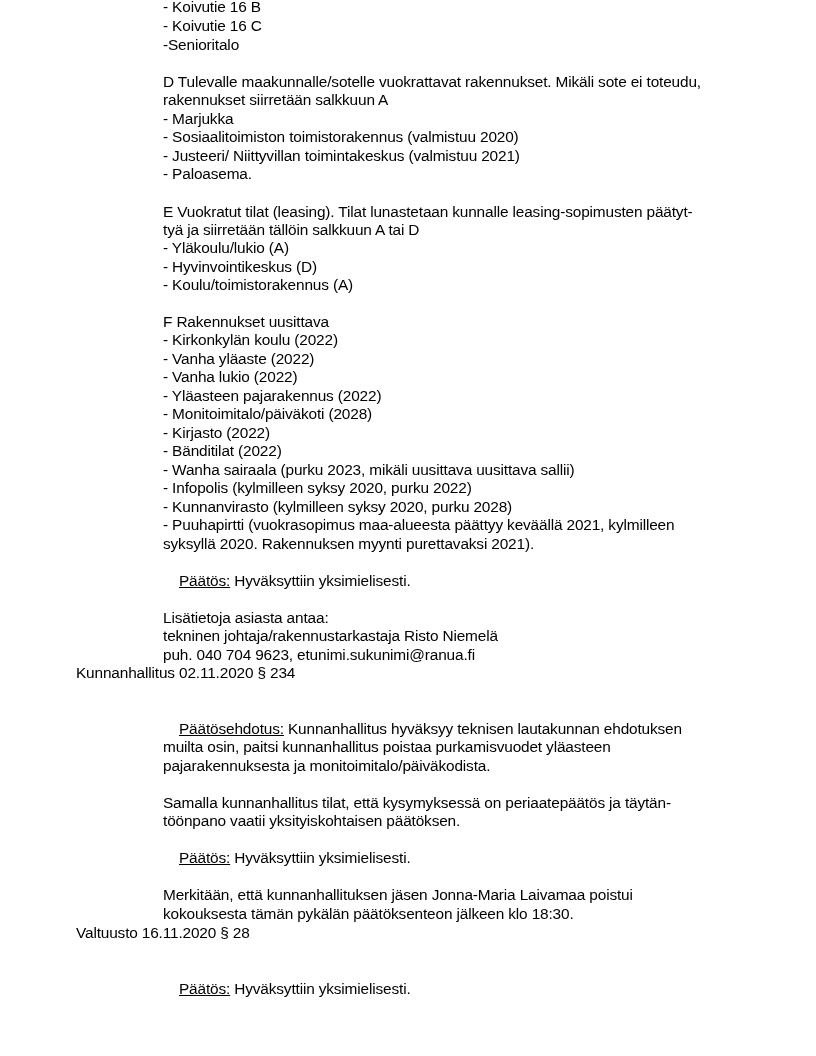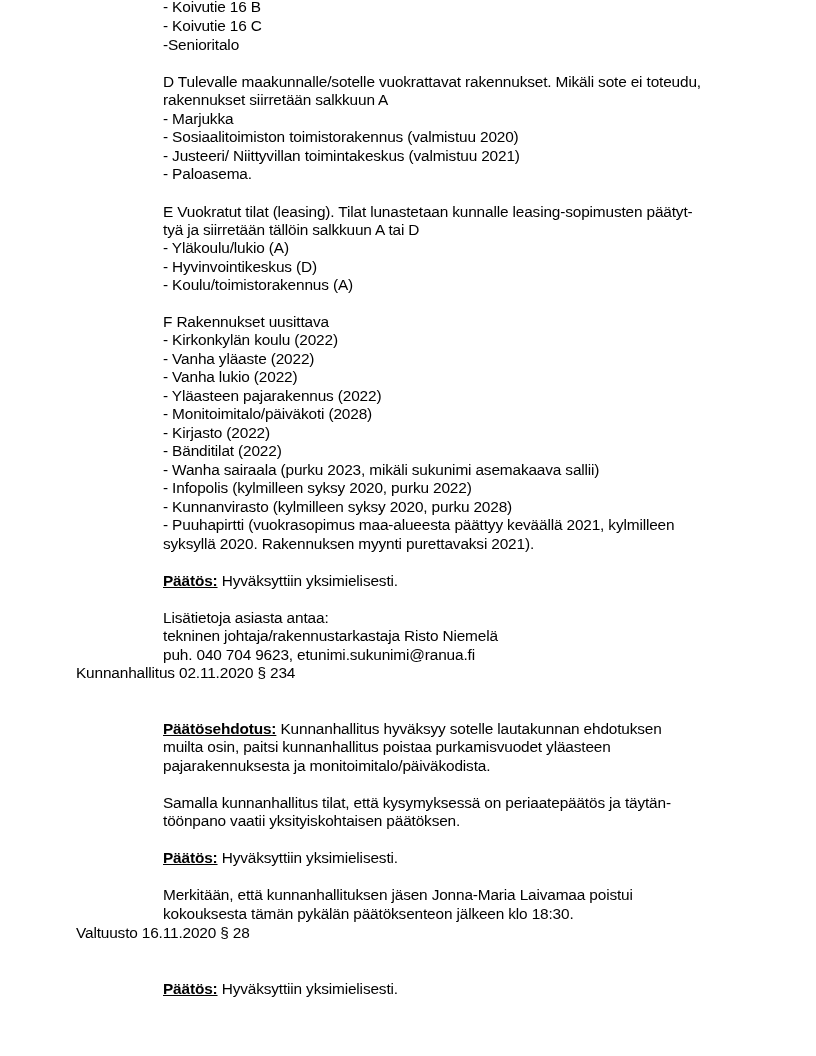--- a/index.html
+++ b/index.html
@@ -1,21 +1,21 @@
 <!DOCTYPE html>
 <html><head>
 <meta charset="utf-8">
 <style>
   html, body { margin: 0; padding: 0; background: #ffffff; }
   body { width: 816px; height: 1056px; position: relative; overflow: hidden;
          font-family: "Liberation Sans", sans-serif; font-size: 15.4px; color: #000; }
   .ln { position: absolute; white-space: nowrap; line-height: 18px; letter-spacing: -0.15px; }
   .ind { left: 163px; }
   .hd { left: 76px; }
-  .lbl { font-weight: bold; text-decoration: underline; }
+  .lbl { font-weight: normal; text-decoration: underline; margin-left: 16px; }
 </style>
 </head>
 <body>
 
 <div class="ln ind" style="top:-2px">- Koivutie 16 B</div>
 <div class="ln ind" style="top:17px">- Koivutie 16 C</div>
 <div class="ln ind" style="top:36px">-Senioritalo</div>
 
 <div class="ln ind" style="top:73px">D Tulevalle maakunnalle/sotelle vuokrattavat rakennukset. Mikäli sote ei toteudu,</div>
 <div class="ln ind" style="top:91px">rakennukset siirretään salkkuun A</div>
@@ -31,35 +31,35 @@
 <div class="ln ind" style="top:276px">- Koulu/toimistorakennus (A)</div>
 
 <div class="ln ind" style="top:313px">F Rakennukset uusittava</div>
 <div class="ln ind" style="top:331px">- Kirkonkylän koulu (2022)</div>
 <div class="ln ind" style="top:350px">- Vanha yläaste (2022)</div>
 <div class="ln ind" style="top:368px">- Vanha lukio (2022)</div>
 <div class="ln ind" style="top:387px">- Yläasteen pajarakennus (2022)</div>
 <div class="ln ind" style="top:405px">- Monitoimitalo/päiväkoti (2028)</div>
 <div class="ln ind" style="top:424px">- Kirjasto (2022)</div>
 <div class="ln ind" style="top:442px">- Bänditilat (2022)</div>
-<div class="ln ind" style="top:461px">- Wanha sairaala (purku 2023, mikäli sukunimi asemakaava sallii)</div>
+<div class="ln ind" style="top:461px">- Wanha sairaala (purku 2023, mikäli uusittava uusittava sallii)</div>
 <div class="ln ind" style="top:479px">- Infopolis (kylmilleen syksy 2020, purku 2022)</div>
 <div class="ln ind" style="top:498px">- Kunnanvirasto (kylmilleen syksy 2020, purku 2028)</div>
 <div class="ln ind" style="top:516px">- Puuhapirtti (vuokrasopimus maa-alueesta päättyy keväällä 2021, kylmilleen</div>
 <div class="ln ind" style="top:535px">syksyllä 2020. Rakennuksen myynti purettavaksi 2021).</div>
 
 <div class="ln ind" style="top:572px"><span class="lbl">Päätös:</span><span> Hyväksyttiin yksimielisesti.</span></div>
 
 <div class="ln ind" style="top:609px">Lisätietoja asiasta antaa:</div>
 <div class="ln ind" style="top:627px">tekninen johtaja/rakennustarkastaja Risto Niemelä</div>
 <div class="ln ind" style="top:646px">puh. 040 704 9623, etunimi.sukunimi@ranua.fi</div>
 
 <div class="ln hd" style="top:664px">Kunnanhallitus 02.11.2020 § 234</div>
 
-<div class="ln ind" style="top:720px"><span class="lbl">Päätösehdotus:</span><span> Kunnanhallitus hyväksyy sotelle lautakunnan ehdotuksen</span></div>
+<div class="ln ind" style="top:720px"><span class="lbl">Päätösehdotus:</span><span> Kunnanhallitus hyväksyy teknisen lautakunnan ehdotuksen</span></div>
 <div class="ln ind" style="top:738px">muilta osin, paitsi kunnanhallitus poistaa purkamisvuodet yläasteen</div>
 <div class="ln ind" style="top:757px">pajarakennuksesta ja monitoimitalo/päiväkodista.</div>
 
 <div class="ln ind" style="top:794px">Samalla kunnanhallitus tilat, että kysymyksessä on periaatepäätös ja täytän-</div>
 <div class="ln ind" style="top:812px">töönpano vaatii yksityiskohtaisen päätöksen.</div>
 
 <div class="ln ind" style="top:849px"><span class="lbl">Päätös:</span><span> Hyväksyttiin yksimielisesti.</span></div>
 
 <div class="ln ind" style="top:886px">Merkitään, että kunnanhallituksen jäsen Jonna-Maria Laivamaa poistui</div>
 <div class="ln ind" style="top:905px">kokouksesta tämän pykälän päätöksenteon jälkeen klo 18:30.</div>

